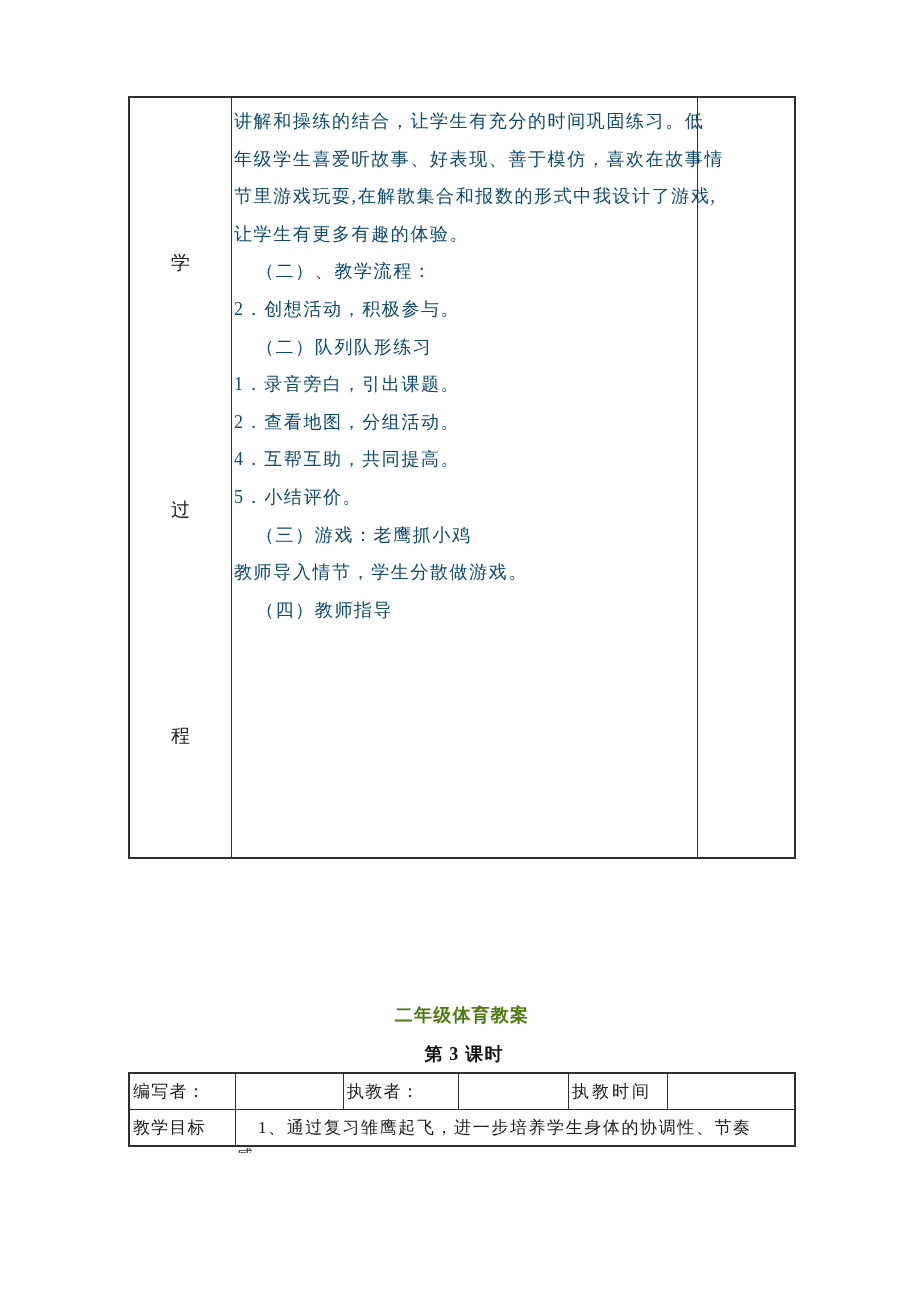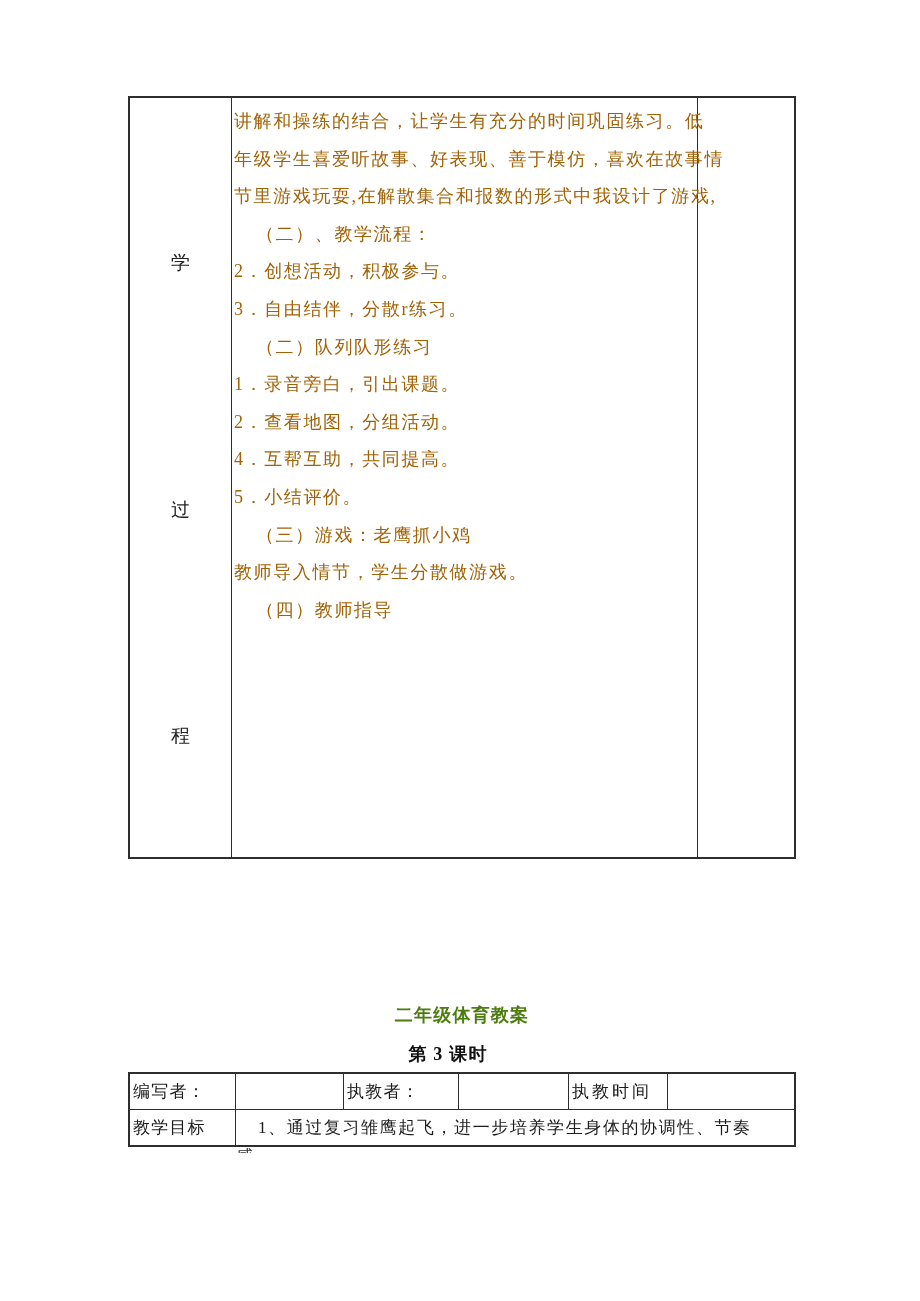--- a/index.html
+++ b/index.html
@@ -53,21 +53,21 @@
     border-right: 1px solid #2e2e2e;
     box-sizing: border-box;
     padding: 5px 0 0 2px;
     overflow: visible;
   }
   .pt-line {
     font-size: 18px;
     letter-spacing: 1.6px;
     line-height: 37.6px;
     white-space: nowrap;
-    color: #a16207;
+    color: #0c4a6e;
   }
   .pt-line.indent { padding-left: 22px; }
   .pt-line.tight-a { margin-top: -16px; }
   .pt-line.tight-b { margin-top: -9px; }
 
   .pt-notes-col {
     flex: 1 1 auto;
   }
 
   
@@ -78,21 +78,21 @@
     width: 668px;
     text-align: center;
     font-size: 18px;
     font-weight: bold;
     letter-spacing: 1.2px;
     line-height: 28px;
     color: #4d7c0f;
   }
   .doc-subtitle {
     position: absolute;
-    left: 128px;
+    left: 144px;
     top: 1040px;
     width: 640px;
     text-align: center;
     font-size: 18px;
     font-weight: bold;
     letter-spacing: 1.2px;
     line-height: 28px;
     color: #111;
   }
 
@@ -168,23 +168,23 @@
   <div class="process-table">
     <div class="pt-label-col">
       <div class="pt-label-char c0">学</div>
       <div class="pt-label-char c1">过</div>
       <div class="pt-label-char c2">程</div>
     </div>
     <div class="pt-content-col">
       <div class="pt-line">讲解和操练的结合，让学生有充分的时间巩固练习。低</div>
       <div class="pt-line">年级学生喜爱听故事、好表现、善于模仿，喜欢在故事情</div>
       <div class="pt-line">节里游戏玩耍,在解散集合和报数的形式中我设计了游戏,</div>
+      <div class="pt-line">让学生有更多有趣的体验。</div>
       <div class="pt-line indent">（二）、教学流程：</div>
       <div class="pt-line">2．创想活动，积极参与。</div>
-      <div class="pt-line">3．自由结伴，分散r练习。</div>
       <div class="pt-line indent">（二）队列队形练习</div>
       <div class="pt-line">1．录音旁白，引出课题。</div>
       <div class="pt-line">2．查看地图，分组活动。</div>
       <div class="pt-line">4．互帮互助，共同提高。</div>
       <div class="pt-line">5．小结评价。</div>
       <div class="pt-line indent">（三）游戏：老鹰抓小鸡</div>
       <div class="pt-line">教师导入情节，学生分散做游戏。</div>
       <div class="pt-line indent">（四）教师指导</div>
     </div>
     <div class="pt-notes-col"></div>

